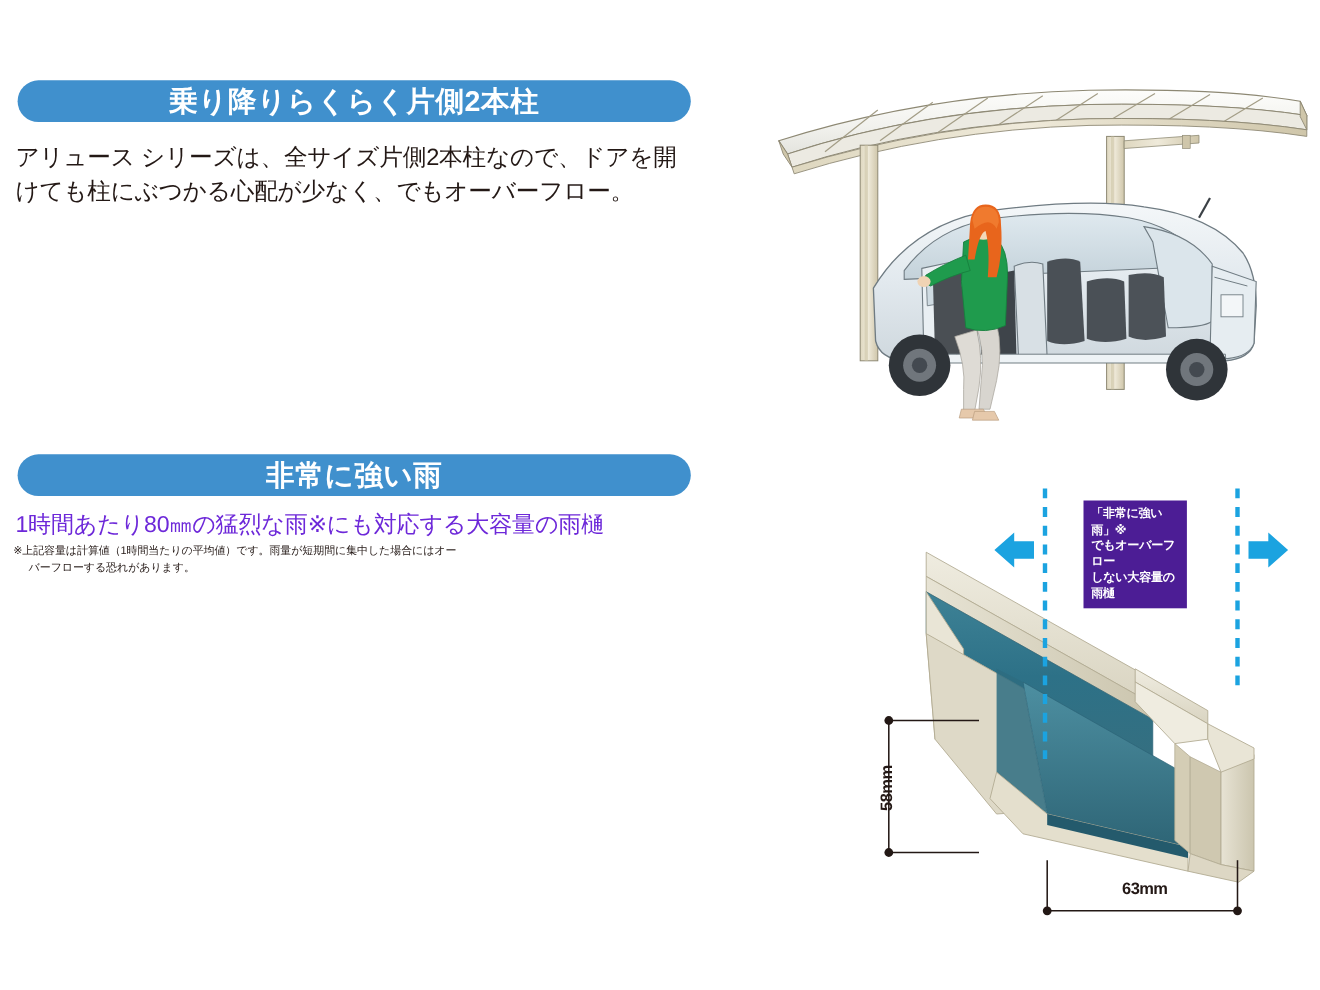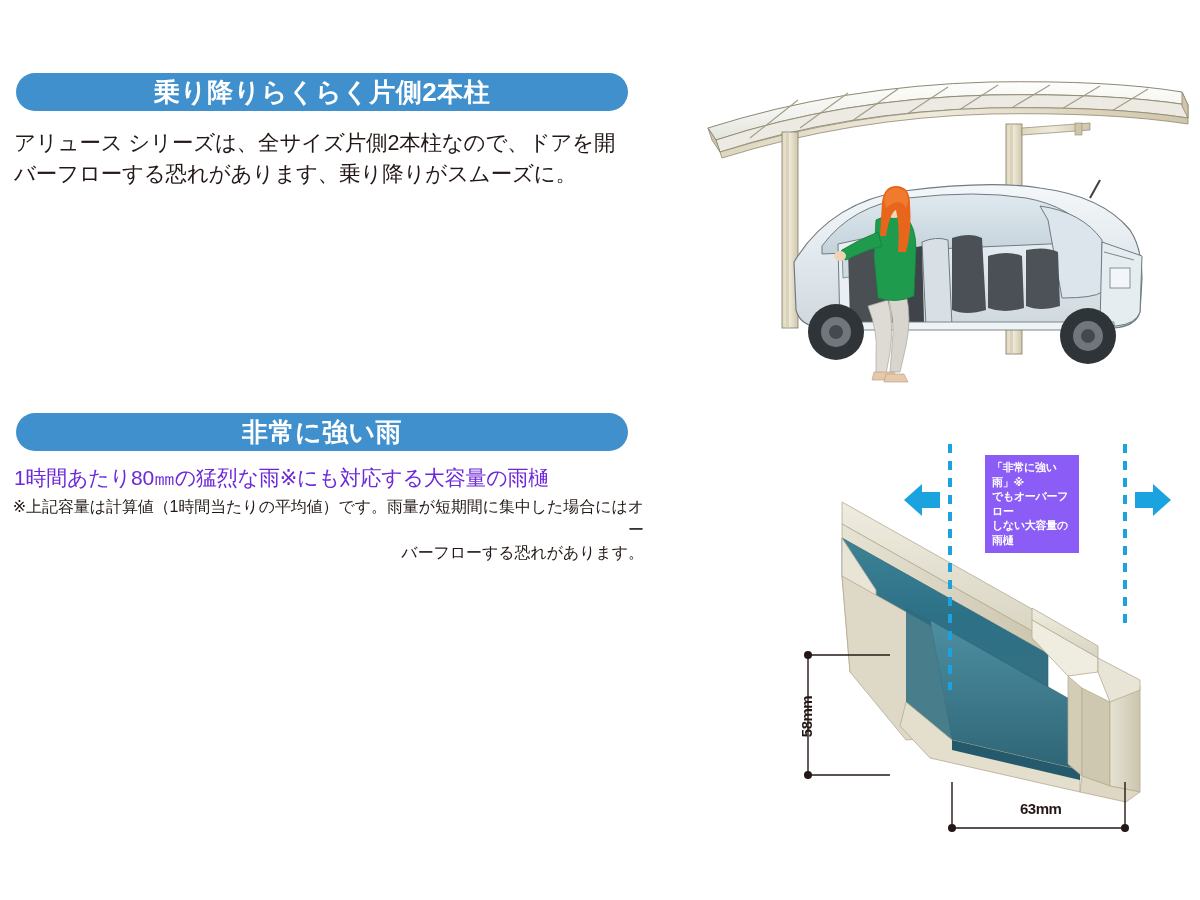--- a/index.html
+++ b/index.html
@@ -66,43 +66,42 @@
     line-height: 1.3;
     font-weight: 500;
     color: #6d28d9;
     letter-spacing: -0.2px;
     white-space: nowrap;
   }
   .note {
     position: absolute;
     left: 12px;
     width: 632px;
-    font-size: 16px;
+    font-size: 10px;
     line-height: 1.45;
     color: #231815;
     letter-spacing: -0.1px;
     text-indent: 0;
-    text-align: right;
   }
   .note .note-body { display: inline; }
   .note-line2 {
     display: block;
     padding-left: 14px;
   }
 
   
   .illus {
     position: absolute;
   }
   .illus svg { display: block; }
 
   
   .callout {
     position: absolute;
-    background: #8b5cf6;
+    background: #4c1d95;
     color: #ffffff;
     font-size: 11px;
     font-weight: bold;
     line-height: 1.32;
     padding: 5px 7px 6px 7px;
     box-sizing: border-box;
     letter-spacing: -0.3px;
     text-align: left;
     white-space: pre-line;
   }
@@ -124,21 +123,21 @@
 <body>
 
 <div class="page">
 
   <div class="pill" style="top:73px;">
     <span class="pill-label">乗り降りらくらく片側2本柱</span>
   </div>
 
   <div class="lead" style="top:128px;">
     <span>アリュース シリーズは、全サイズ片側2本柱なので、ドアを開</span><br>
-    <span>バーフローする恐れがあります、乗り降りがスムーズに。</span>
+    <span>けても柱にぶつかる心配が少なく、でもオーバーフロー。</span>
   </div>
 
   <div class="illus" style="left:690px; top:60px;">
     <svg width="510" height="330" viewBox="0 0 510 330" xmlns="http://www.w3.org/2000/svg">
       <defs>
         <linearGradient id="roofPanel" x1="0" y1="0" x2="0" y2="1">
           <stop offset="0" stop-color="#fdfdfb"></stop>
           <stop offset="0.55" stop-color="#f2f2ee"></stop>
           <stop offset="1" stop-color="#e4e4de"></stop>
         </linearGradient>

